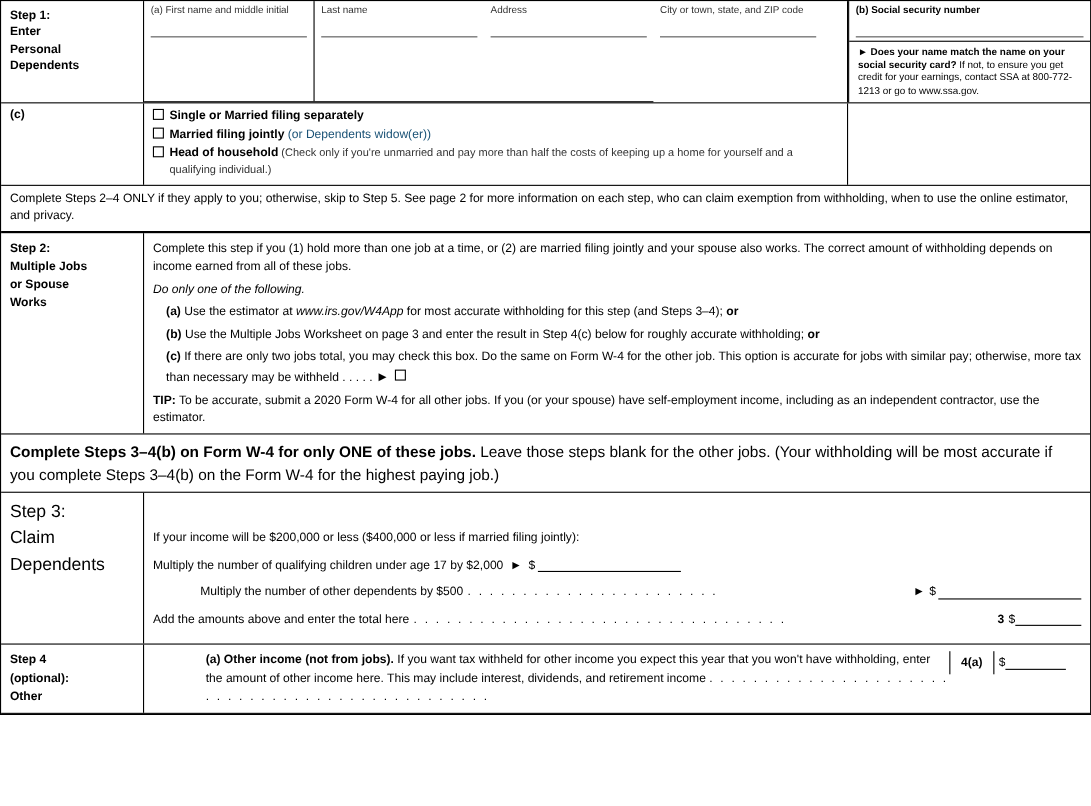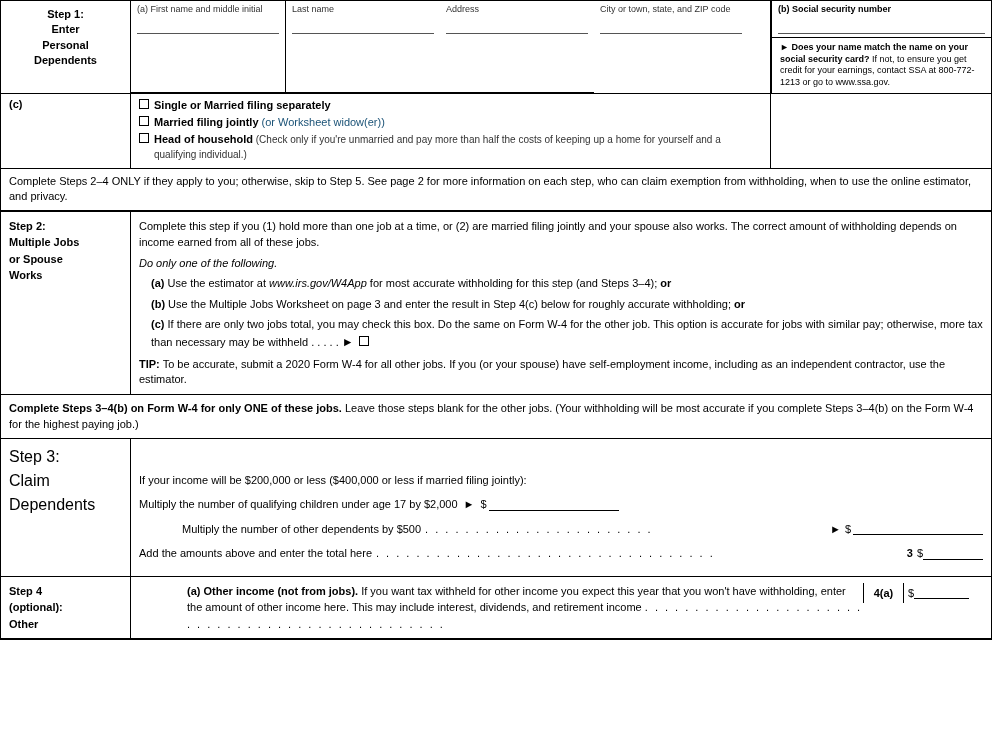--- a/index.html
+++ b/index.html
@@ -21,21 +21,20 @@
       border-bottom: 1px solid #000;
     }
     .step-label {
       width: 130px;
       min-width: 130px;
       padding: 6px 8px;
       border-right: 1px solid #000;
       font-weight: bold;
       font-size: 11px;
       line-height: 1.4;
-      text-align: center;
     }
     .step1-fields {
       flex: 1;
       display: flex;
       flex-direction: row;
       border-right: 1px solid #000;
     }
     .step1-row1 {
       display: flex;
       border-bottom: 1px solid #000;
@@ -212,21 +211,21 @@
       line-height: 1.4;
     }
     .arrow-indicator {
       font-size: 12px;
       margin-right: 2px;
     }
     
     .complete-steps-banner {
       padding: 5px 8px;
       border-bottom: 1px solid #000;
-      font-size: 11px;
+      font-size: 14px;
       line-height: 1.5;
     }
     
     .step3-section {
       display: flex;
       border-bottom: 1px solid #000;
     }
     .step3-label {
       width: 130px;
       min-width: 130px;
@@ -341,21 +340,21 @@
       <span>(c)</span>
     </div>
     <div class="filing-content">
       <div class="filing-option">
         <span class="checkbox"></span>
         <span class="filing-opt-text"><strong>Single or Married filing separately</strong></span>
       </div>
       <div class="filing-option">
         <span class="checkbox"></span>
         <span class="filing-opt-text">
-          <strong>Married filing jointly</strong><span class="link-color"> (or Worksheet widow(er))</span>
+          <strong>Married filing jointly</strong><span class="link-color"> (or Dependents widow(er))</span>
         </span>
       </div>
       <div class="filing-option">
         <span class="checkbox"></span>
         <span class="filing-opt-text">
           <strong>Head of household</strong><span class="small-text"> (Check only if you're unmarried and pay more than half the costs of keeping up a home for yourself and a qualifying individual.)</span>
         </span>
       </div>
     </div>
     <div style="width:220px; min-width:220px;"></div>

